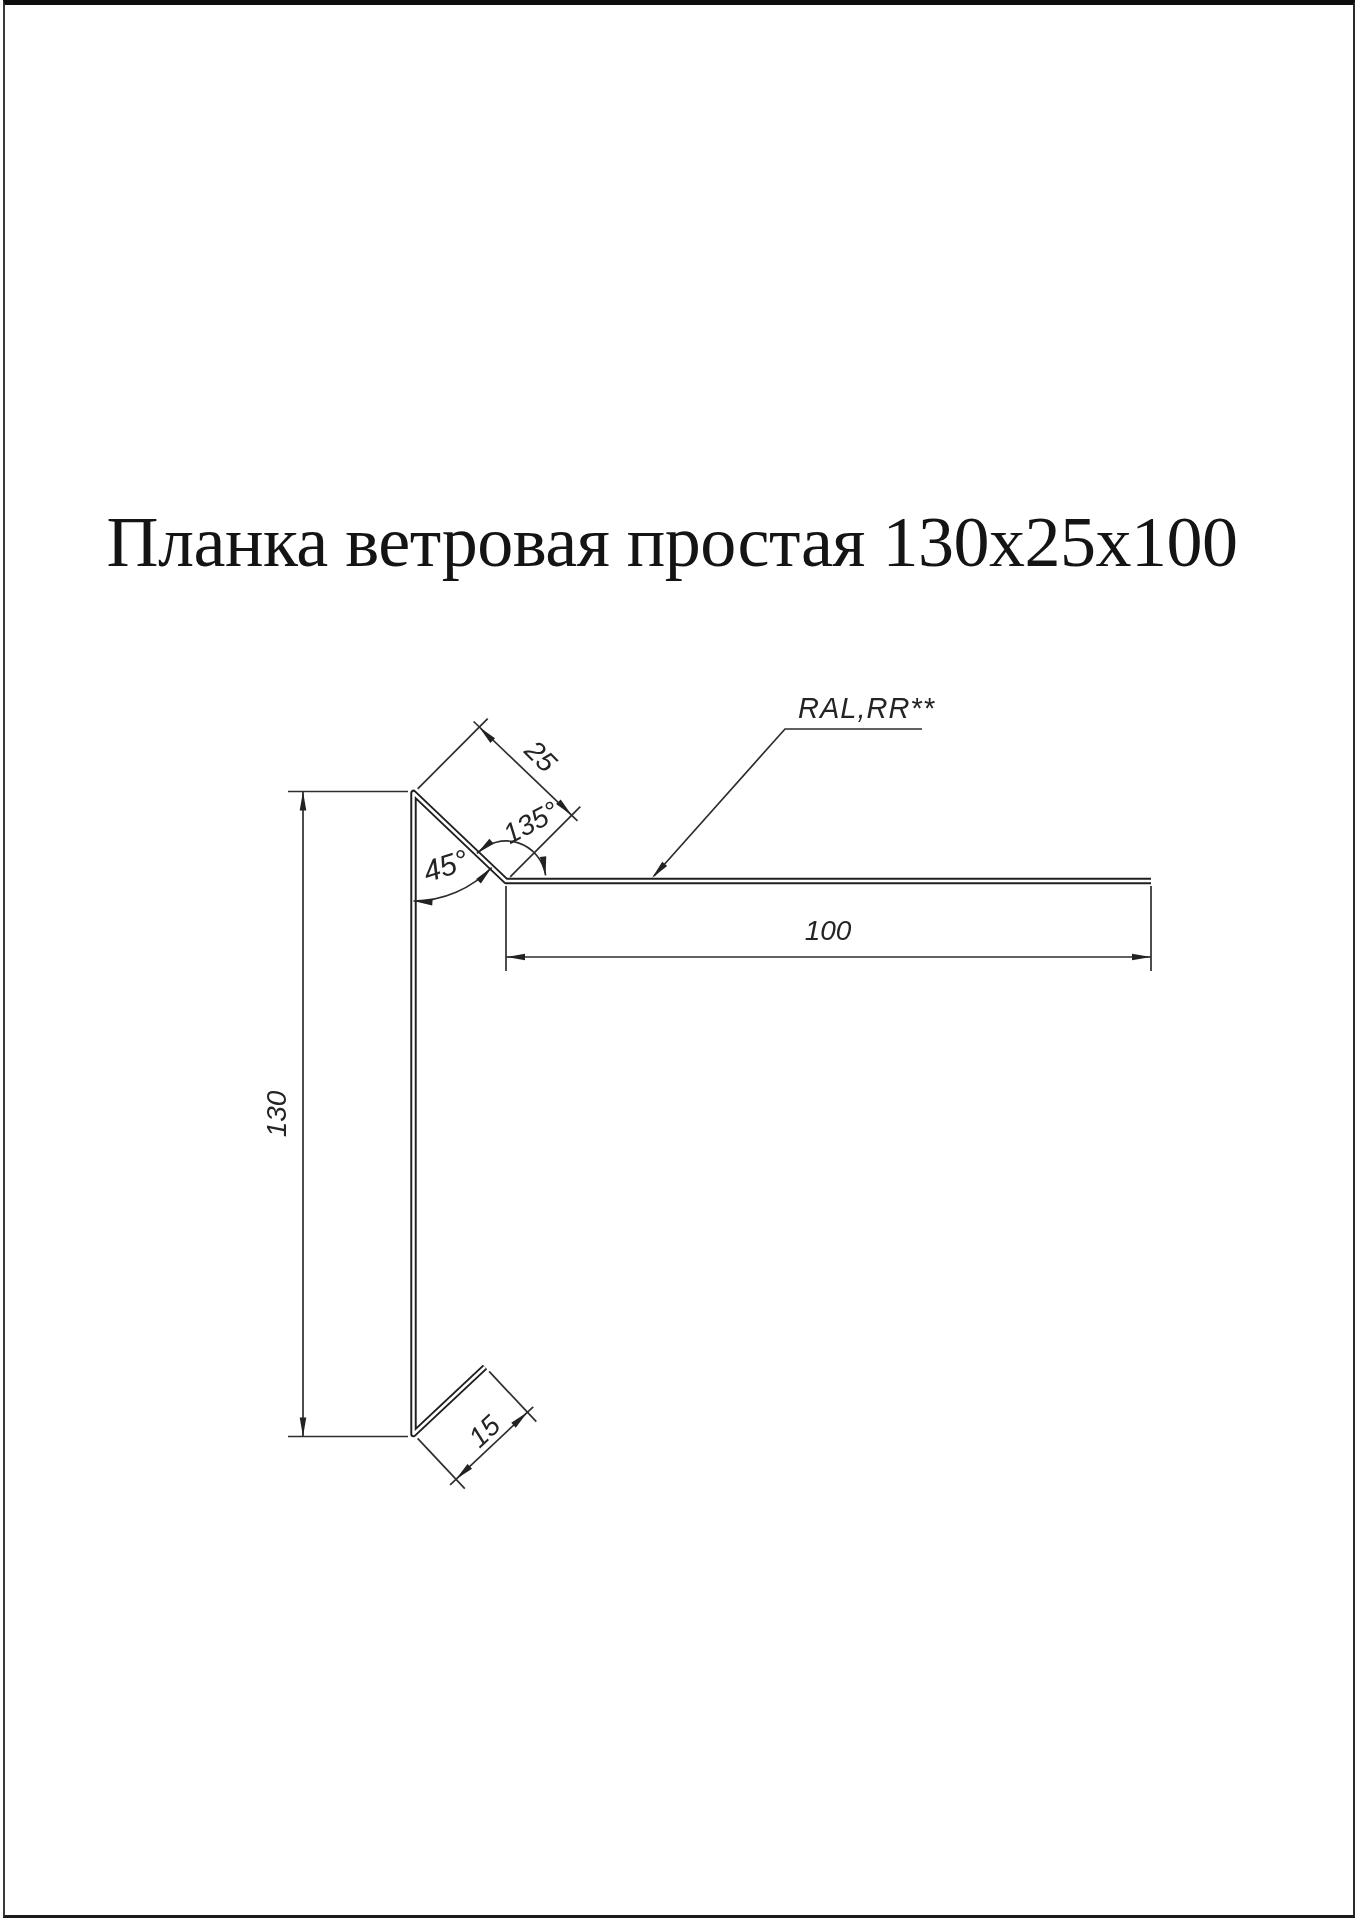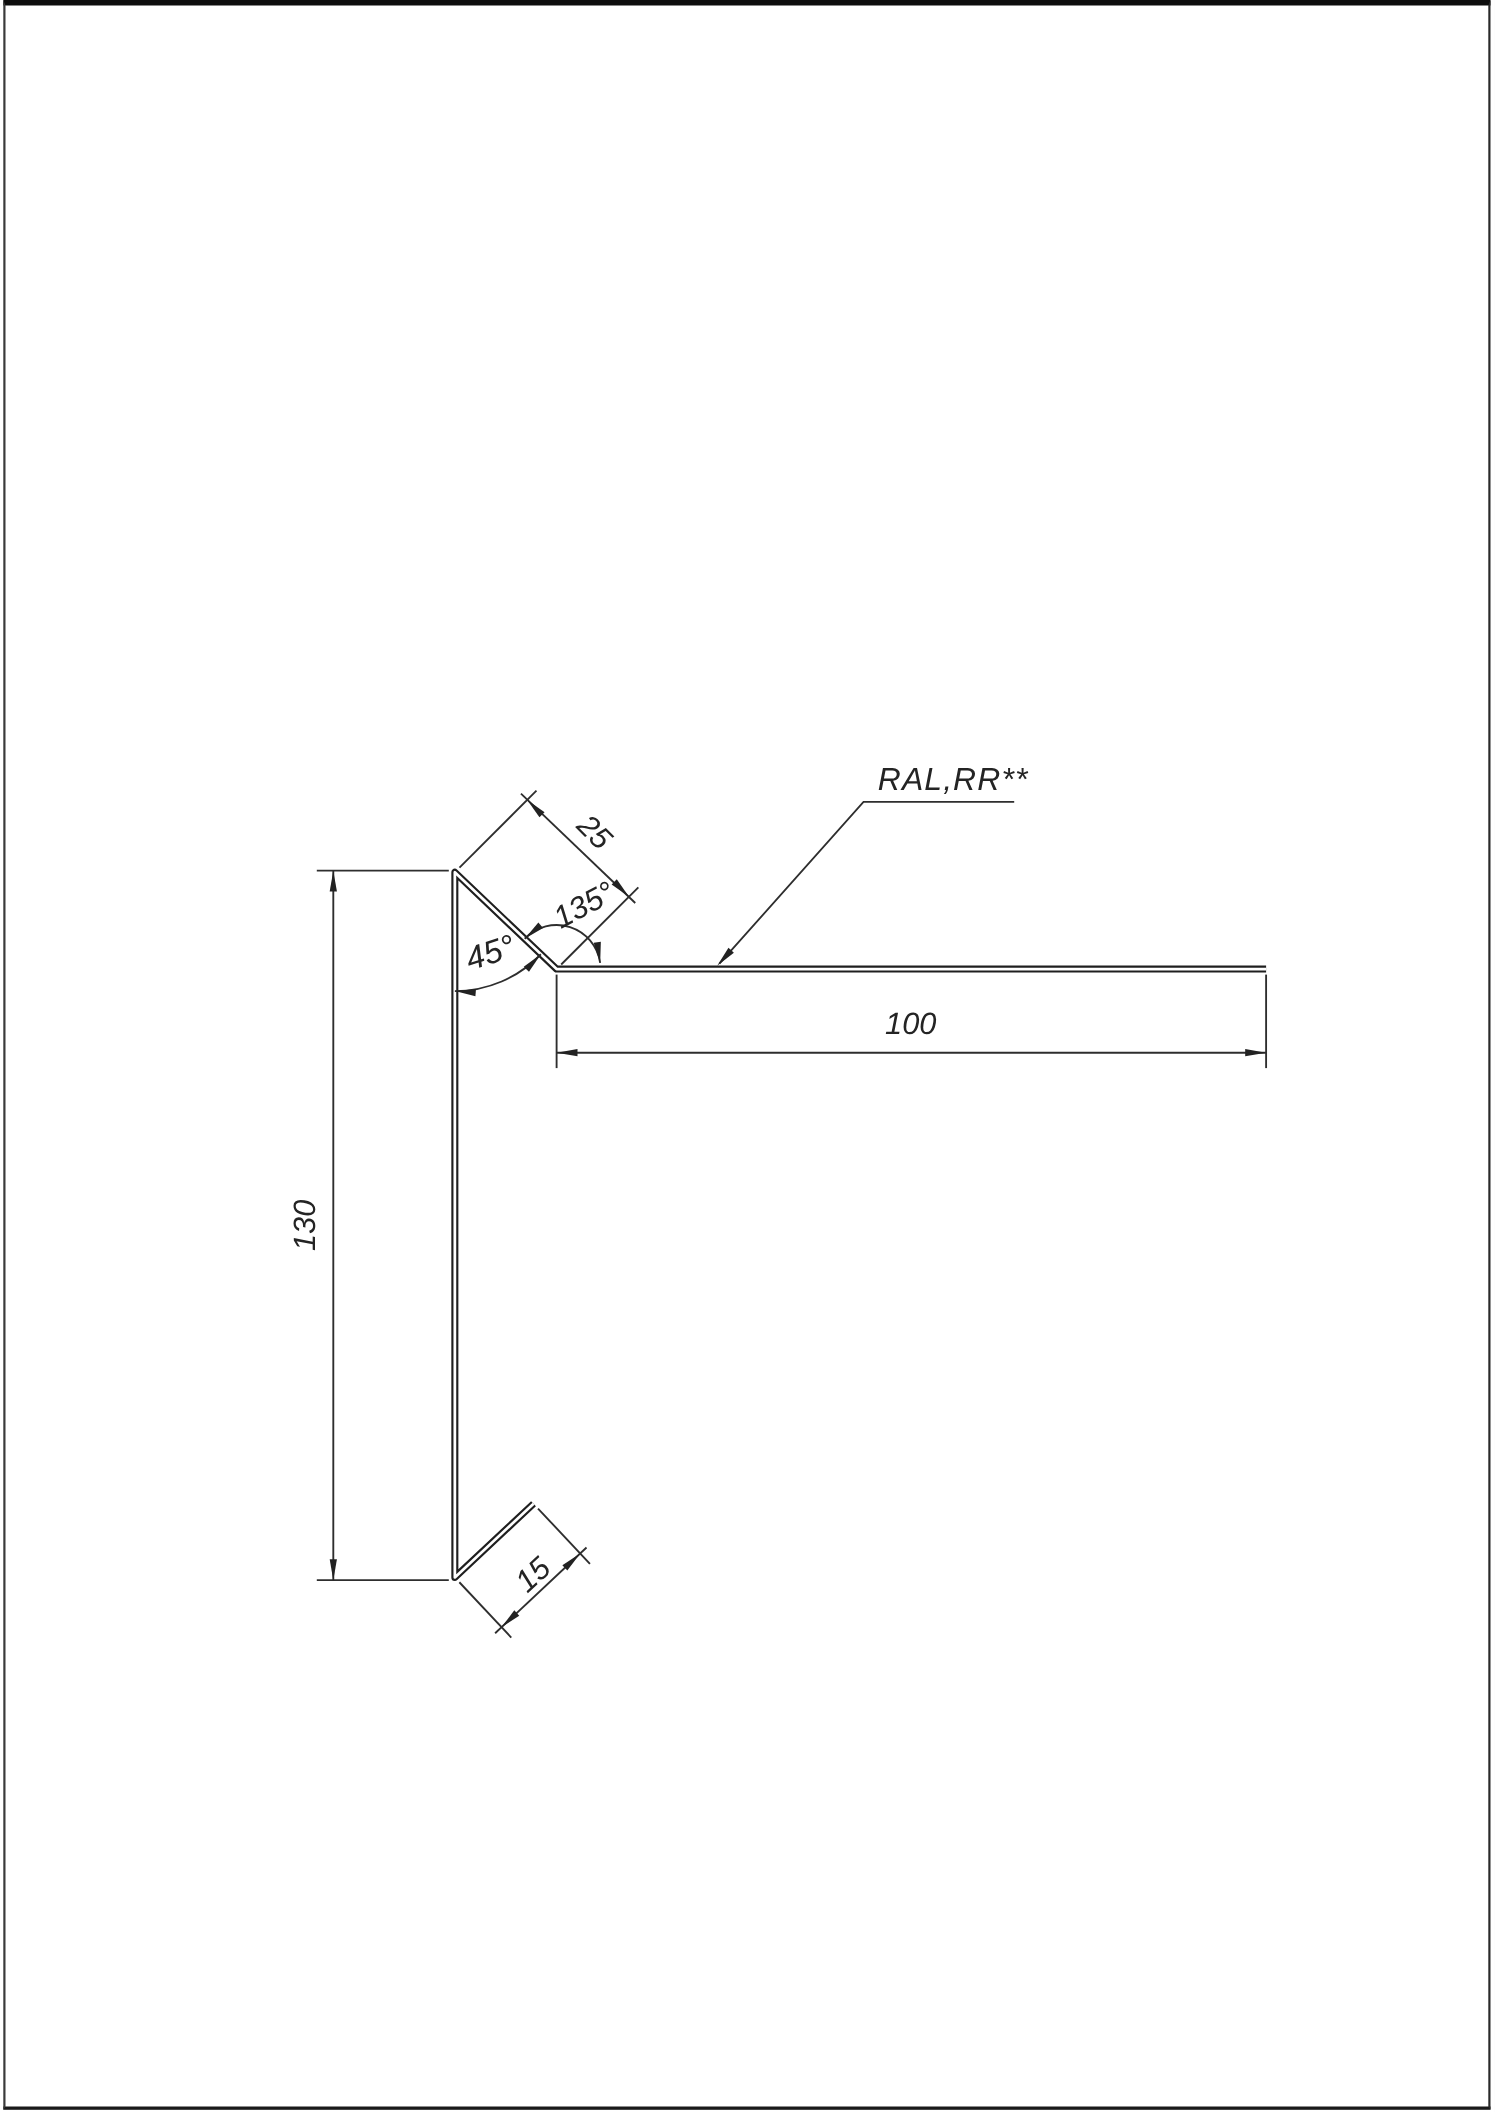--- a/index.html
+++ b/index.html
@@ -45,20 +45,21 @@
   text.atxt{font-size:30px;}
   text.ltxt{font-size:29px;letter-spacing:1px;}
 </style>
 </head>
 <body>
 
 <div class="page">
 
   <div class="frame"></div>
 
+  <h1 class="title">Планка ветровая простая 130х25х100</h1>
 
   <svg class="drawing" width="1359" height="1920" viewBox="0 0 1359 1920" xmlns="http://www.w3.org/2000/svg">
 
     <defs>
       <path id="arr" d="M0 0 L-19 -3.3 L-19 3.3 Z"></path>
     </defs>
 
     <g>
       <path class="sheet-outer" d="M1151 881 L506 881 L413.5 793 L413.5 1434 L485 1367"></path>
       <path class="sheet-inner" d="M1151 881 L506 881 L413.5 793 L413.5 1434 L485 1367"></path>

